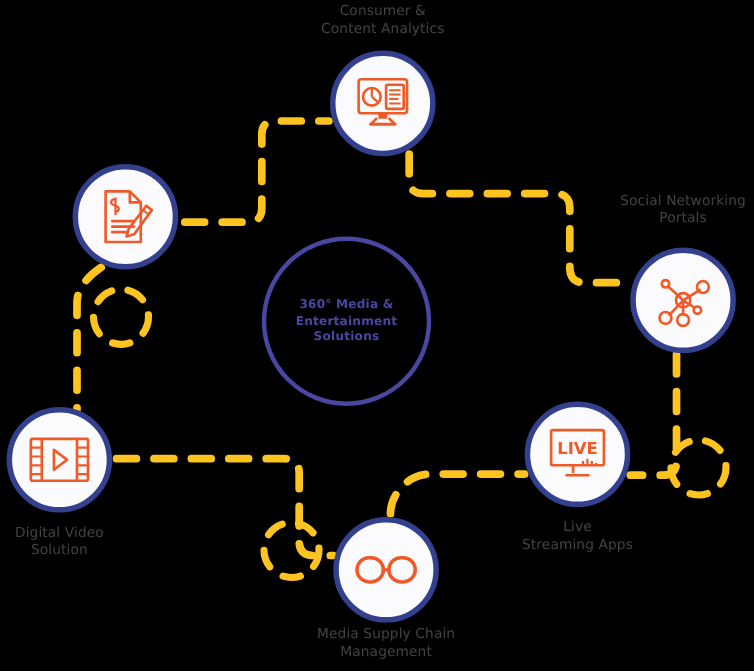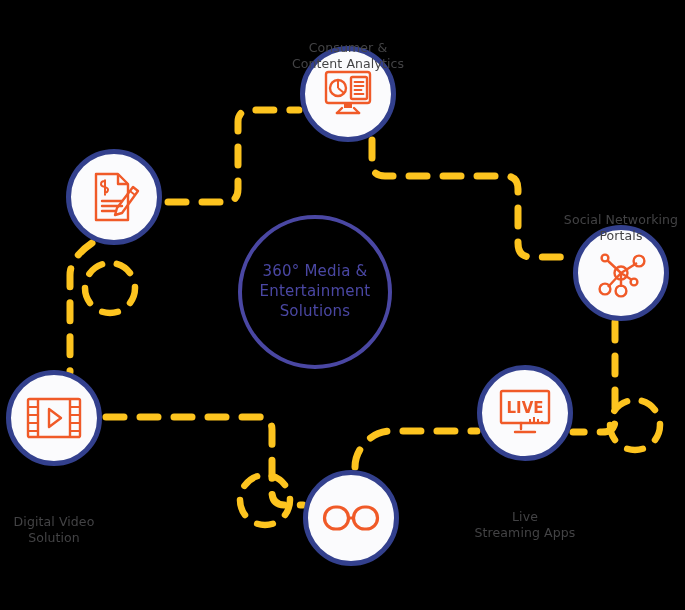--- a/index.html
+++ b/index.html
@@ -29,37 +29,36 @@
   }
   .node svg { display: block; }
   .node-label {
     position: absolute;
     color: #434345;
     font-size: 12.5px;
     line-height: 1.28;
     text-align: center;
     white-space: pre-line;
     letter-spacing: .1px;
-    margin-top: 38px;
   }
   .hub {
     position: absolute;
     left: 238px; top: 215px;
     width: 154px; height: 154px;
     border-radius: 50%;
     border: 4px solid #4a47a3;
     display: flex;
     align-items: center;
     justify-content: center;
     background: transparent;
   }
   .hub-text {
     color: #4a47a3;
-    font-size: 15px;
-    font-weight: normal;
+    font-size: 11px;
+    font-weight: bold;
     line-height: 1.33;
     text-align: center;
     white-space: pre-line;
     letter-spacing: .2px;
   }
 </style>
 </head>
 <body>
 
 <div id="diagram">
@@ -161,14 +160,16 @@
 
   <div class="node" style="left:303px; top:470px; width:96px; height:96px;">
     <span>
       <svg width="58" height="34" viewBox="0 0 58 34" fill="none" stroke="#f05a28" stroke-width="3.2">
         <rect x="2.5" y="6" width="24" height="22" rx="11"></rect>
         <rect x="31.5" y="6" width="24" height="22" rx="11"></rect>
         <path d="M25 17h8" stroke-width="3"></path>
       </svg>
     </span>
   </div>
+  <div class="node-label" style="left:271px; top:568px; width:160px;">Media Supply Chain
+Management</div>
 
 </div>
 
 </body></html>

